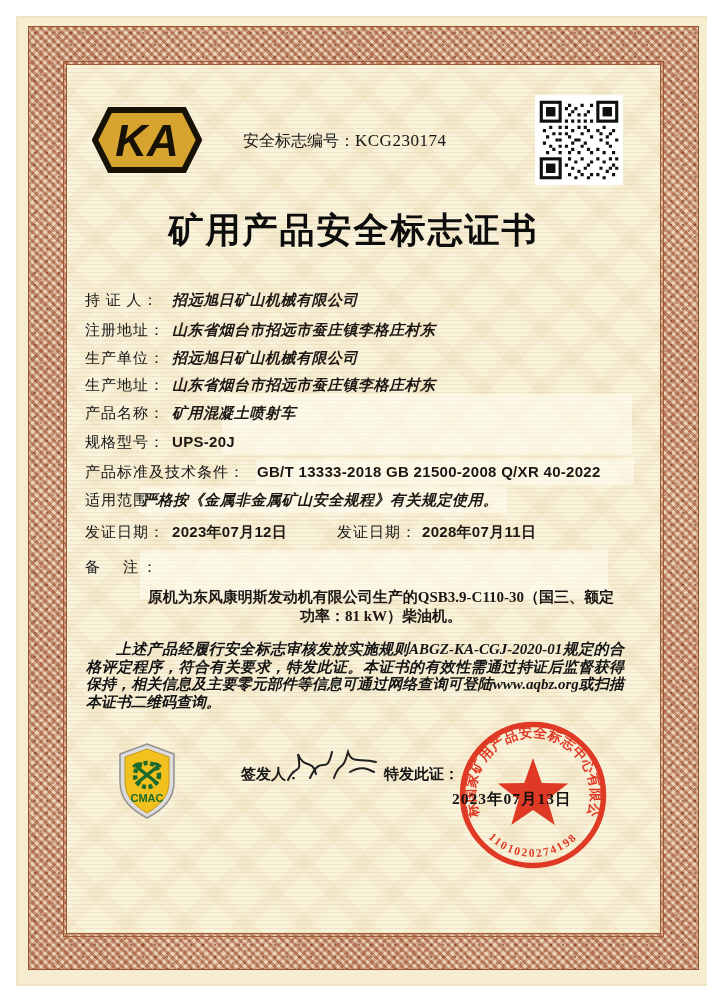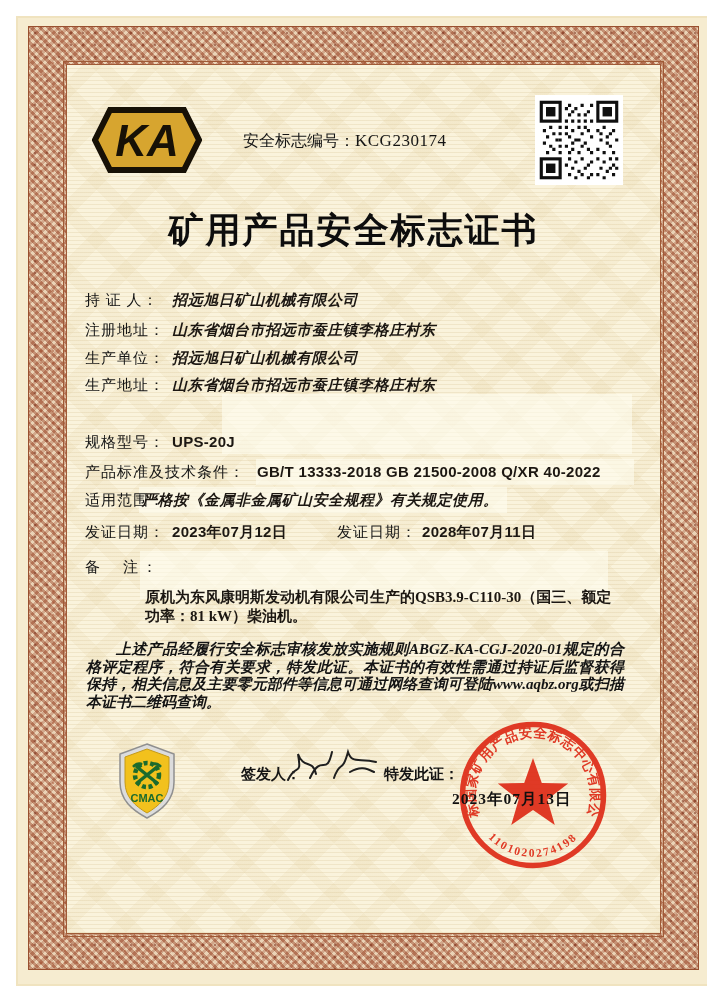--- a/index.html
+++ b/index.html
@@ -27,21 +27,21 @@
       repeating-linear-gradient(45deg,rgba(231,214,172,.20) 0 14px,transparent 14px 42px),
       repeating-linear-gradient(-45deg,rgba(231,214,172,.20) 0 14px,transparent 14px 42px);
     border:1px solid #a05a36;outline:1px solid #a05a36;outline-offset:2px;}
   .content{position:absolute;inset:0;}
   .hl{position:absolute;background:rgba(255,253,240,.6);}
   .hdr{position:absolute;left:243px;top:131px;font-size:16px;color:#141414;white-space:nowrap;}
   .hdr .num{font-size:17px;letter-spacing:.5px;}
   .qr{position:absolute;left:535px;top:95px;width:88px;height:90px;background:#ffffff;}
   .title{position:absolute;left:0;top:207px;width:707px;text-align:center;
     font-size:35px;font-weight:800;letter-spacing:2px;color:#0d0d0d;font-family:"Liberation Serif",serif;}
-  .row{position:absolute;left:85px;width:560px;height:22px;font-size:15px;color:#141414;white-space:nowrap;}
+  .row{position:absolute;left:85px;width:560px;height:22px;font-size:15px;color:#141414;white-space:nowrap;text-align:center;}
   .lbl{position:absolute;left:0;top:0;letter-spacing:1px;}
   .val{position:absolute;left:87px;top:0;font-style:italic;font-weight:600;color:#1c1712;letter-spacing:.5px;}
   .val-b{font-style:normal;font-weight:bold;font-family:"Liberation Sans",sans-serif;letter-spacing:.3px;}
   .remark-val{position:absolute;left:60px;top:0;width:472px;white-space:normal;
      font-weight:600;line-height:19px;color:#1c1712;margin-top:30px;}
   .para{position:absolute;left:86px;top:641px;width:538px;font-size:15px;line-height:17.6px;
      text-align:justify;text-indent:2em;color:#141414;font-style:italic;font-weight:600;}
   .sig-label{position:absolute;font-size:15px;font-weight:700;color:#141414;white-space:nowrap;}
   .seal-date{position:absolute;left:452px;top:789px;font-size:15.5px;font-weight:700;
      letter-spacing:1px;color:#101010;z-index:6;white-space:nowrap;}
@@ -111,20 +111,24 @@
       <span class="val">山东省烟台市招远市蚕庄镇李格庄村东</span>
     </div>
     <div class="row" style="top:349px">
       <span class="lbl">生产单位：</span>
       <span class="val">招远旭日矿山机械有限公司</span>
     </div>
     <div class="row" style="top:376px">
       <span class="lbl">生产地址：</span>
       <span class="val">山东省烟台市招远市蚕庄镇李格庄村东</span>
     </div>
+    <div class="row" style="top:404px">
+      <span class="lbl">产品名称：</span>
+      <span class="val">矿用混凝土喷射车</span>
+    </div>
     <div class="row" style="top:433px">
       <span class="lbl">规格型号：</span>
       <span class="val val-b">UPS-20J</span>
     </div>
     <div class="row" style="top:463px">
       <span class="lbl">产品标准及技术条件：</span>
       <span class="val val-b" style="left:172px">GB/T 13333-2018 GB 21500-2008 Q/XR 40-2022</span>
     </div>
     <div class="row" style="top:491px">
       <span class="lbl">适用范围：</span>

